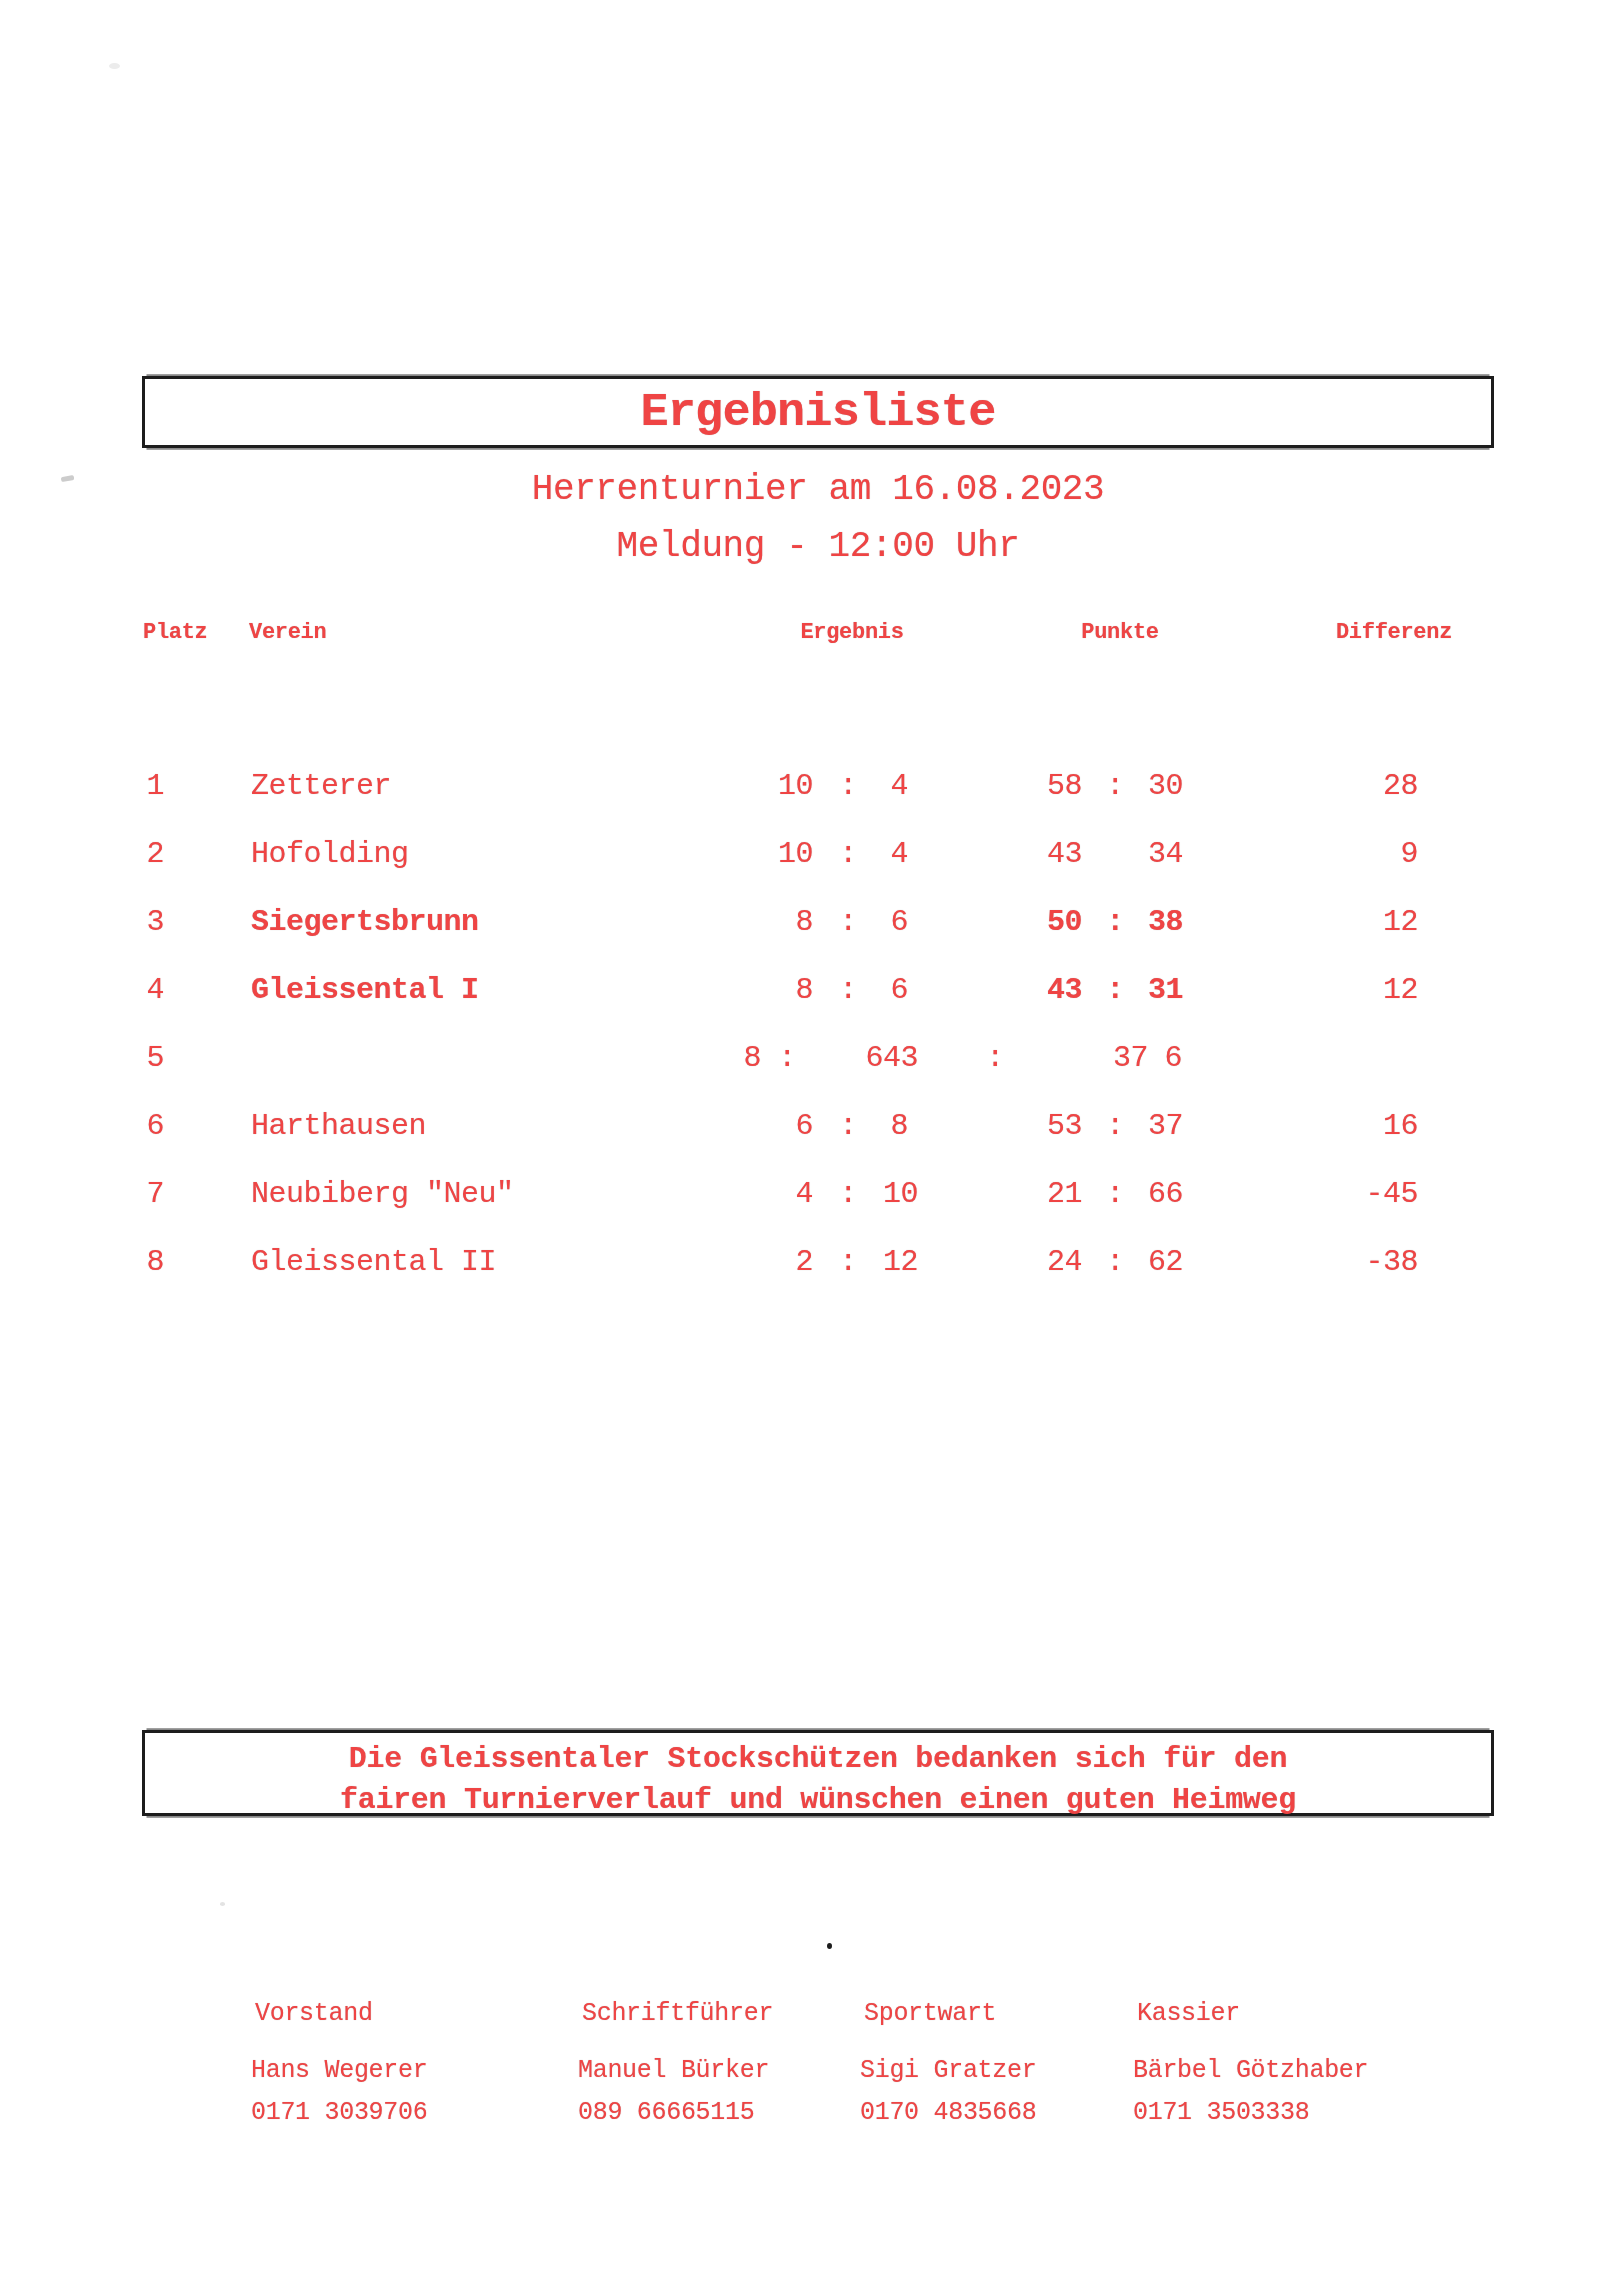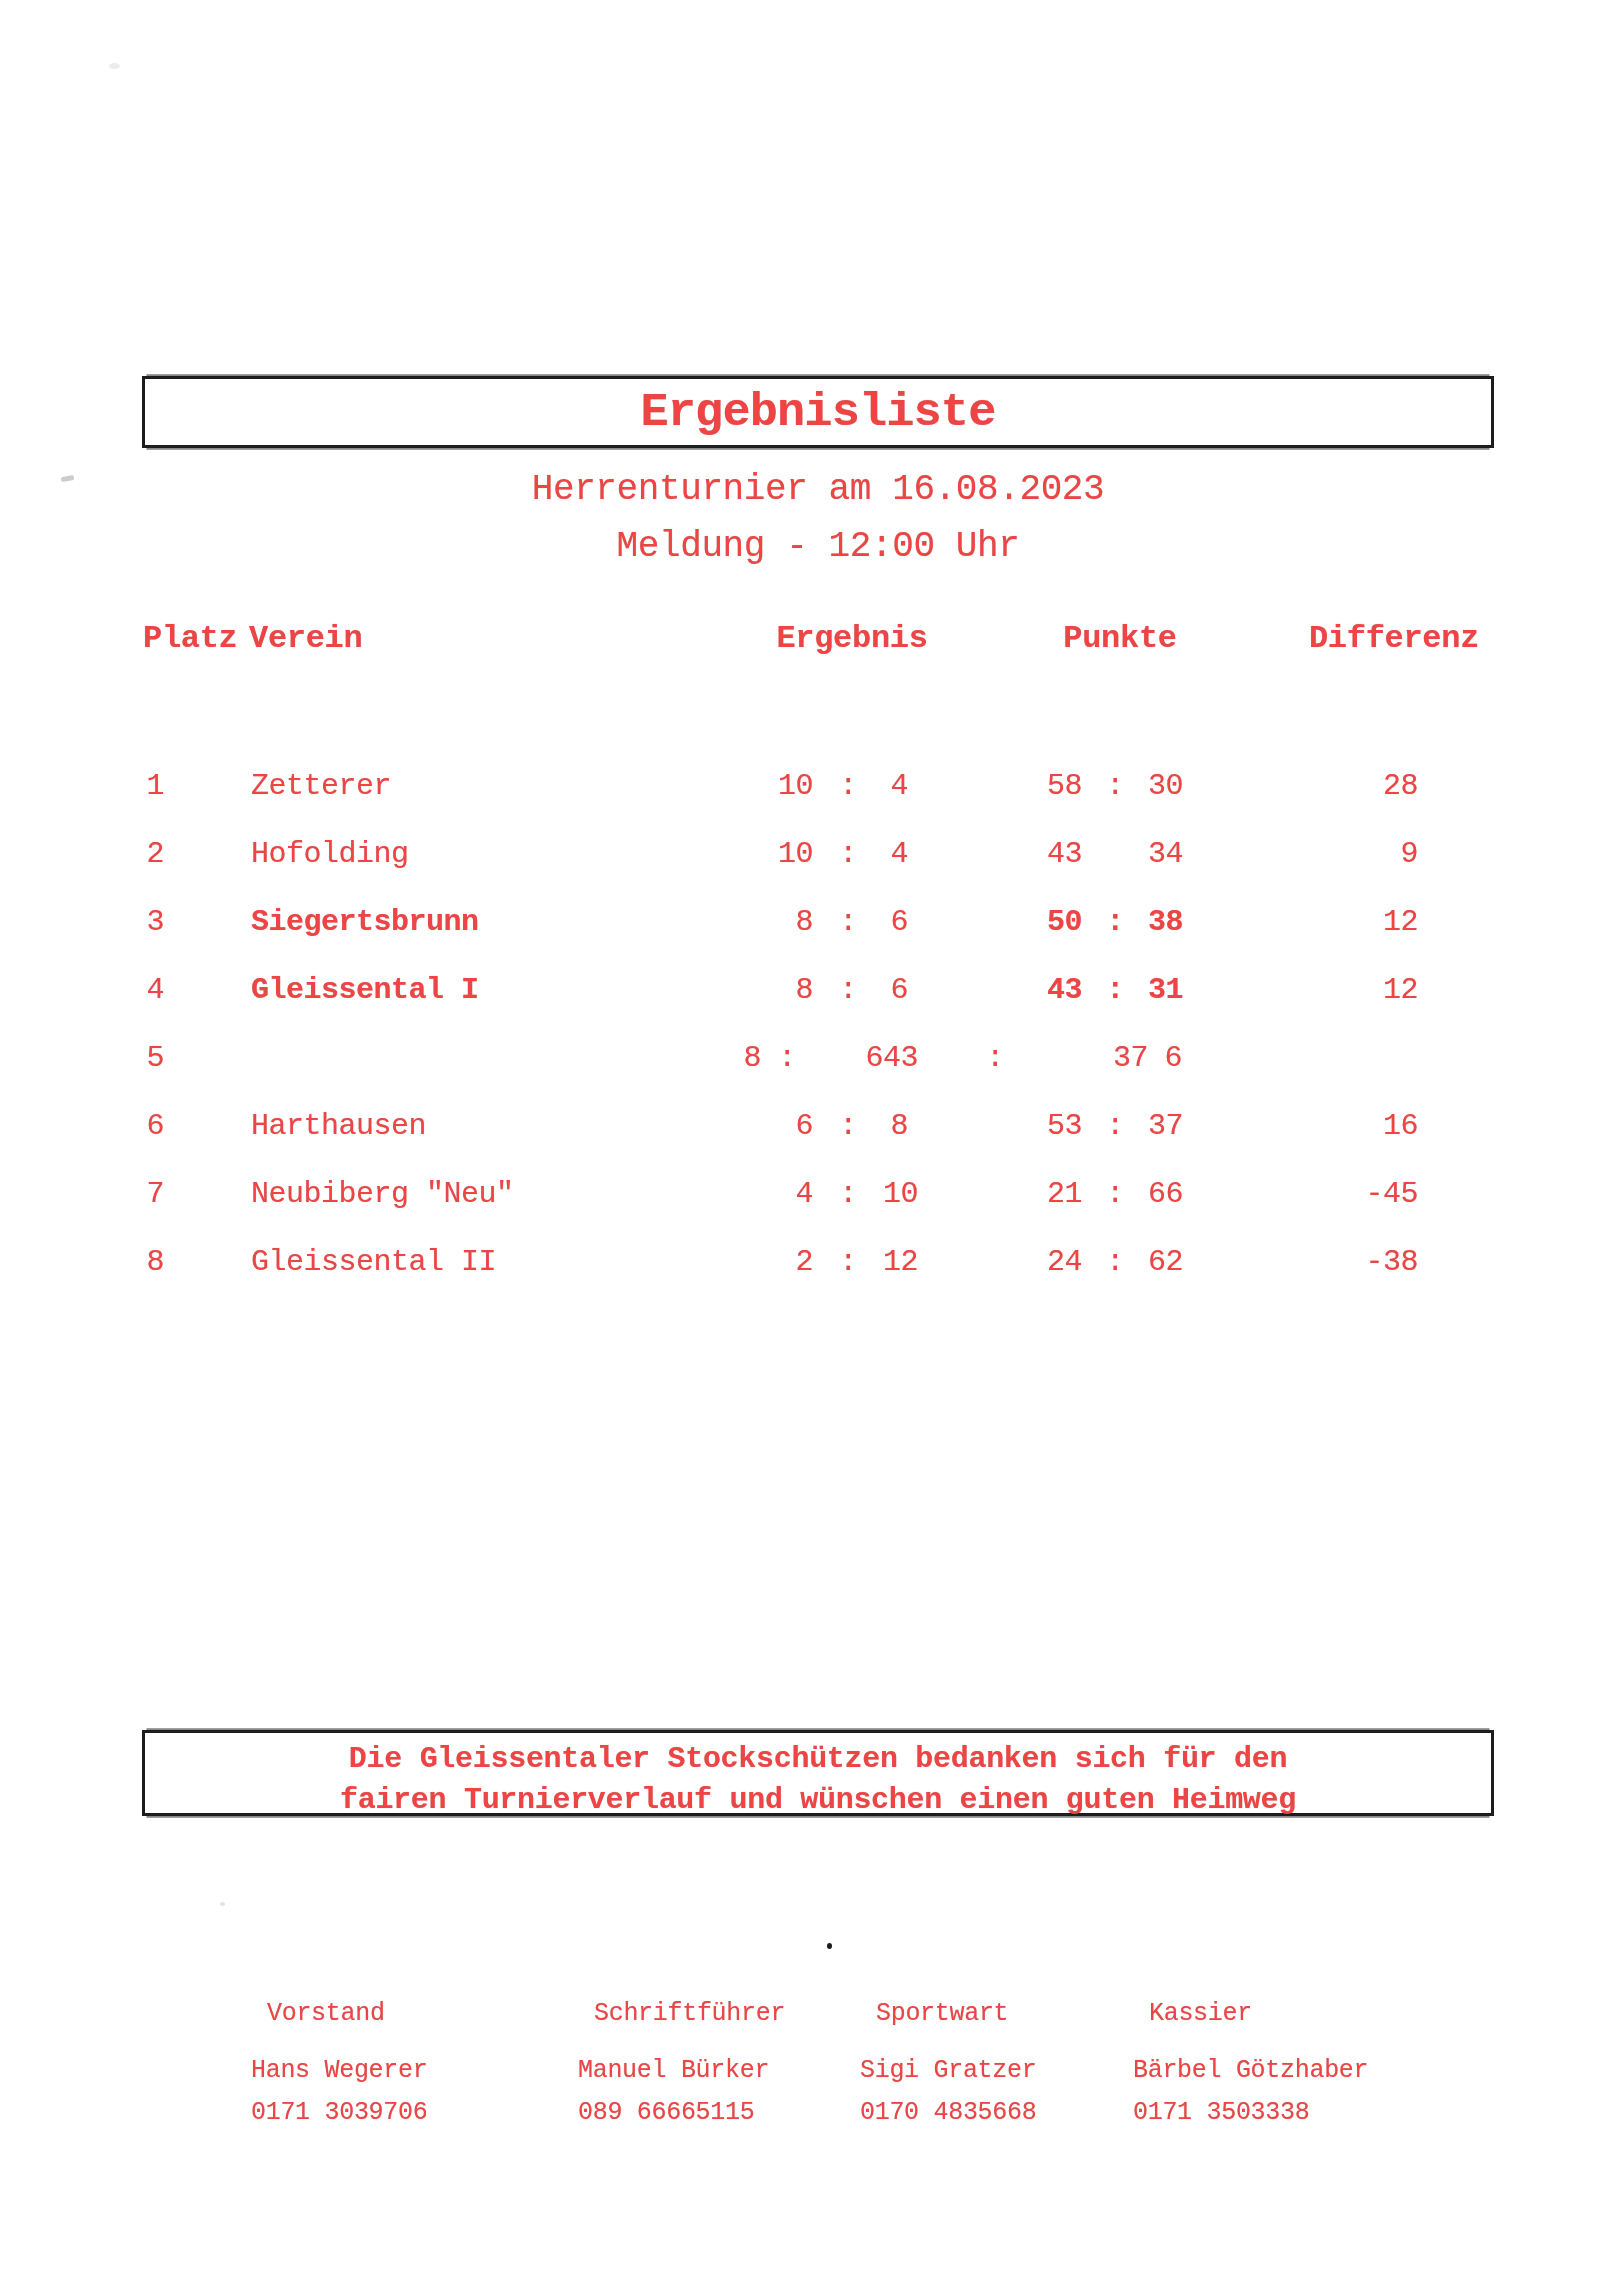--- a/index.html
+++ b/index.html
@@ -12,21 +12,21 @@
   .title-box{
     position:absolute;left:142px;top:376px;width:1352px;height:72px;box-sizing:border-box;
     border:3.6px solid #1d1d1d;display:flex;align-items:center;justify-content:center;
     box-shadow:0 -6.3px 0 -4.5px rgba(40,40,40,.55), 0 6.3px 0 -4.5px rgba(40,40,40,.55);
   }
   .title{font-size:47px;font-weight:700;letter-spacing:-0.9px;}
   .subtitle{position:absolute;left:142px;width:1352px;text-align:center;font-size:36px;letter-spacing:-0.4px;}
   .sub1{top:469px;}
   .sub2{top:526px;}
   
-  .thead span{position:absolute;top:620px;font-size:32px;font-weight:700;letter-spacing:-0.3px;white-space:pre;}
+  .thead span{position:absolute;top:620px;font-size:22px;font-weight:700;letter-spacing:-0.3px;white-space:pre;}
   .h-platz{left:143px;}
   .h-verein{left:249px;}
   .h-ergebnis{left:852px;transform:translateX(-50%);}
   .h-punkte{left:1120px;transform:translateX(-50%);}
   .h-differenz{left:1394px;transform:translateX(-50%);}
   
   .rows{position:absolute;left:142px;top:752px;width:1276px;}
   .row{
     display:grid;height:68px;align-items:center;font-size:30px;letter-spacing:-0.5px;
     grid-template-columns:109px 510px 52px 70px 25px 174px 66px 34px 236px;
@@ -40,21 +40,21 @@
   .thanks-box{
     position:absolute;left:142px;top:1702px;width:1352px;height:86px;box-sizing:border-box;
     border:3.6px solid #1d1d1d;padding-top:6.3px;text-align:center;
     box-shadow:0 -6.3px 0 -4.5px rgba(40,40,40,.55), 0 6.3px 0 -4.5px rgba(40,40,40,.55);
     margin-top:28px;
   }
   .thanks-box div{font-size:30px;font-weight:700;line-height:41px;letter-spacing:-0.3px;}
   
   .footer{position:absolute;left:0;top:1999px;width:100%;height:179px;}
   .fcol{position:absolute;top:0;width:322px;}
-  .fcol .frole{position:absolute;top:0;left:16px;font-size:25px;letter-spacing:-0.3px;white-space:pre;}
+  .fcol .frole{position:absolute;top:0;left:4px;font-size:25px;letter-spacing:-0.3px;white-space:pre;}
   .fcol .fname{position:absolute;top:57px;left:0;font-size:25px;letter-spacing:-0.3px;white-space:pre;}
   .fcol .fphone{position:absolute;top:99px;left:0;font-size:25px;letter-spacing:-0.3px;white-space:pre;}
   .fcol1{left:251px;}
   .fcol2{left:578px;}
   .fcol3{left:860px;}
   .fcol4{left:1133px;}
   
   .artifact{position:absolute;text-shadow:none;}
   .dot{left:827px;top:1943px;width:5.4px;height:6.3px;background:#1c1c1c;border-radius:50%;}
   .dash{left:61px;top:476px;width:13.4px;height:4.5px;background:#cccccc;border-radius:1.8px;transform:rotate(-10deg);}

